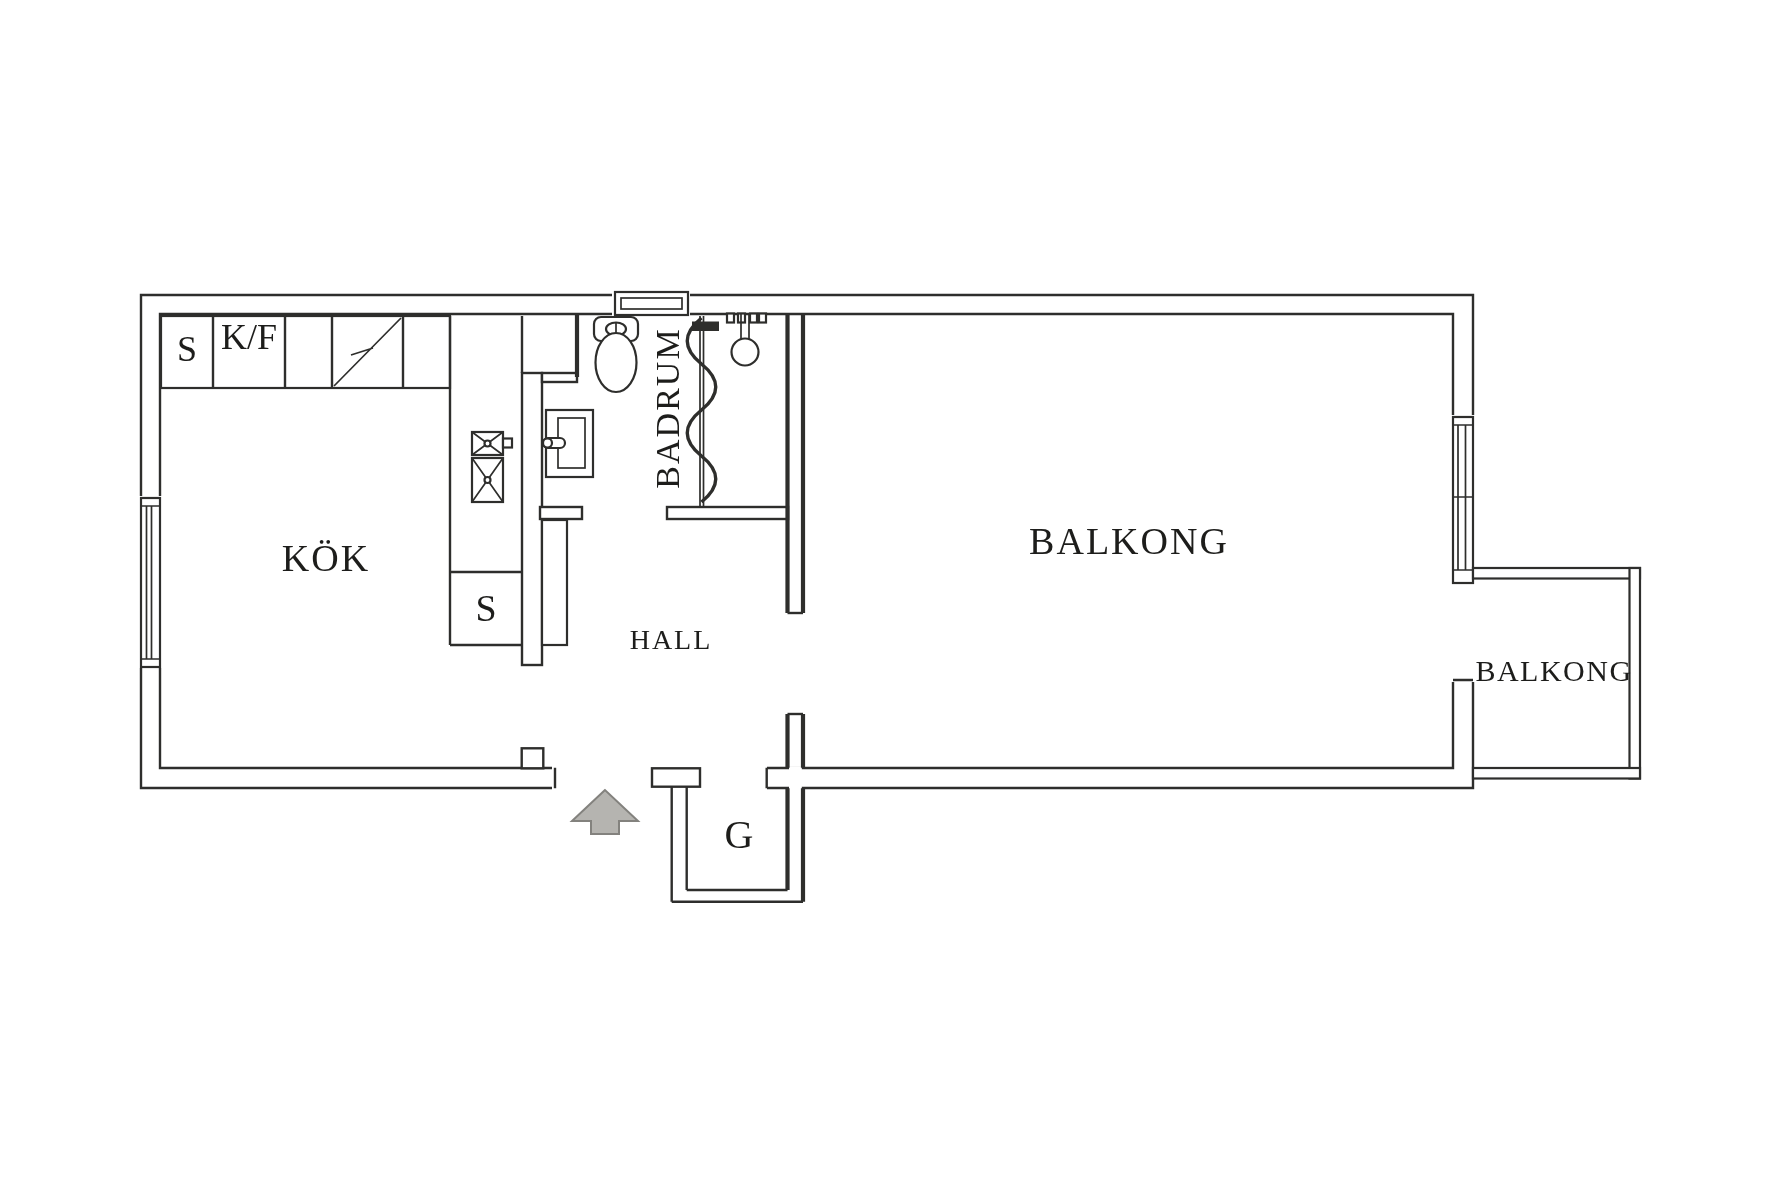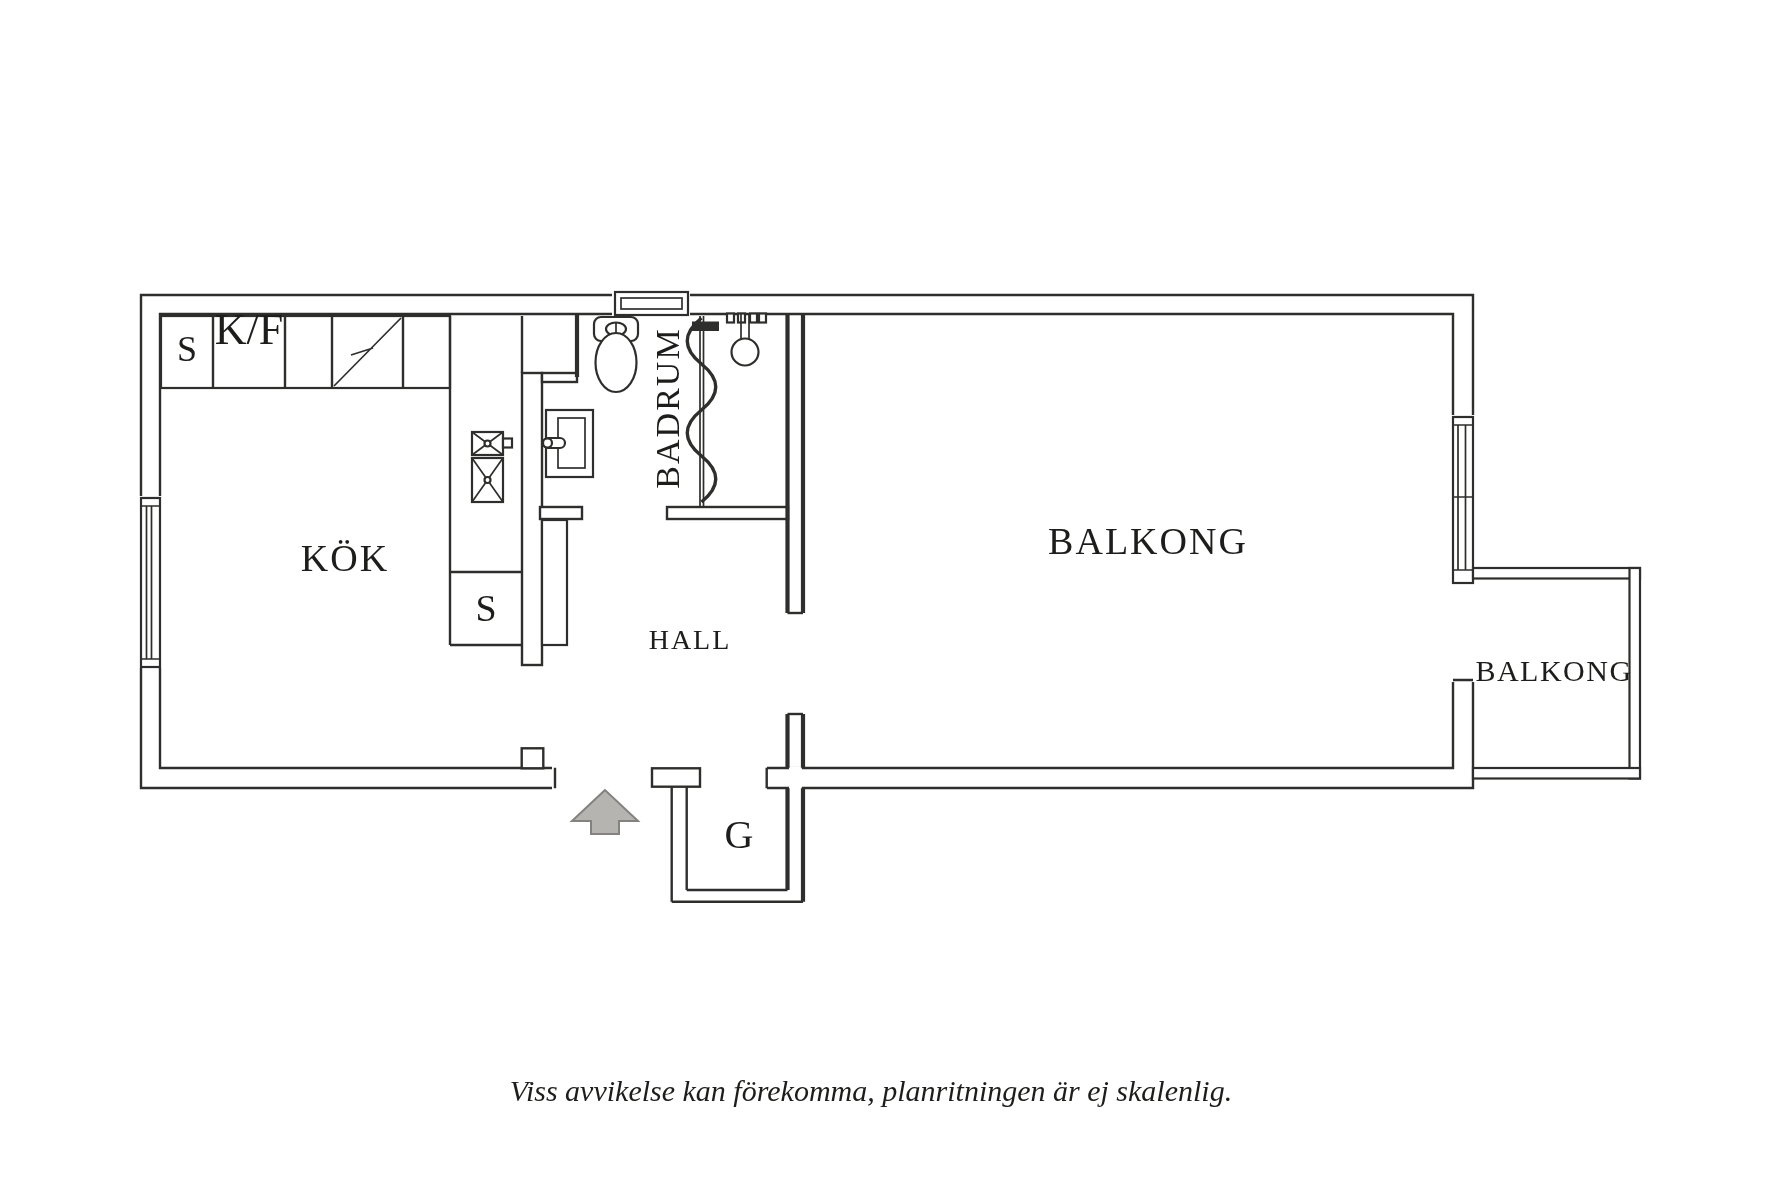--- a/index.html
+++ b/index.html
@@ -11,21 +11,21 @@
   .ln{fill:none;stroke:var(--line);stroke-width:2.4;}
   .ln2{fill:none;stroke:var(--line);stroke-width:1.7;}
   .thick{fill:none;stroke:var(--line);stroke-width:4.2;}
   .wavy{fill:none;stroke:var(--line);stroke-width:3.4;}
   .erase{fill:#fff;stroke:none;}
   .fill{fill:var(--line);stroke:none;}
   .fix{fill:#fff;stroke:var(--line);stroke-width:2.2;}
   
   .label{position:absolute;transform:translate(-50%,-50%);color:var(--label);
          white-space:nowrap;line-height:1;}
-  .lbl-room{font-size:38px;letter-spacing:2px;margin-left:19px;}
+  .lbl-room{font-size:38px;letter-spacing:2px;}
   .lbl-rot{transform:translate(-50%,-50%) rotate(-90deg);}
   .caption{position:absolute;transform:translate(-50%,-50%);color:var(--label);
            font-style:italic;font-size:30px;white-space:nowrap;}
 </style>
 </head>
 <body>
 
 <div class="page">
 
   <svg width="1780" height="1187" viewBox="0 0 1780 1187">
@@ -131,17 +131,16 @@
   </svg>
 
   <div class="label lbl-room" style="left:326px;top:558px;">KÖK</div>
   <div class="label lbl-room" style="left:671px;top:640px;font-size:28px;">HALL</div>
   <div class="label lbl-rot" style="left:668px;top:408px;font-size:34px;letter-spacing:2px;">BADRUM</div>
   <div class="label lbl-room" style="left:1129px;top:541px;">BALKONG</div>
   <div class="label" style="left:1554px;top:671px;font-size:30px;letter-spacing:1.5px;">BALKONG</div>
   <div class="label" style="left:739px;top:835px;font-size:40px;">G</div>
 
   <div class="label" style="left:187px;top:349px;font-size:36px;">S</div>
-  <div class="label" style="left:249px;top:330px;font-size:44px;">K/F</div>
+  <div class="label" style="left:249px;top:337px;font-size:36px;">K/F</div>
   <div class="label" style="left:486px;top:608px;font-size:38px;">S</div>
 
-  <div class="caption" style="left:871px;top:1091px;">Viss avvikelse kan förekomma, planritningen är ej skalenlig.</div>
 </div>
 
 </body></html>

